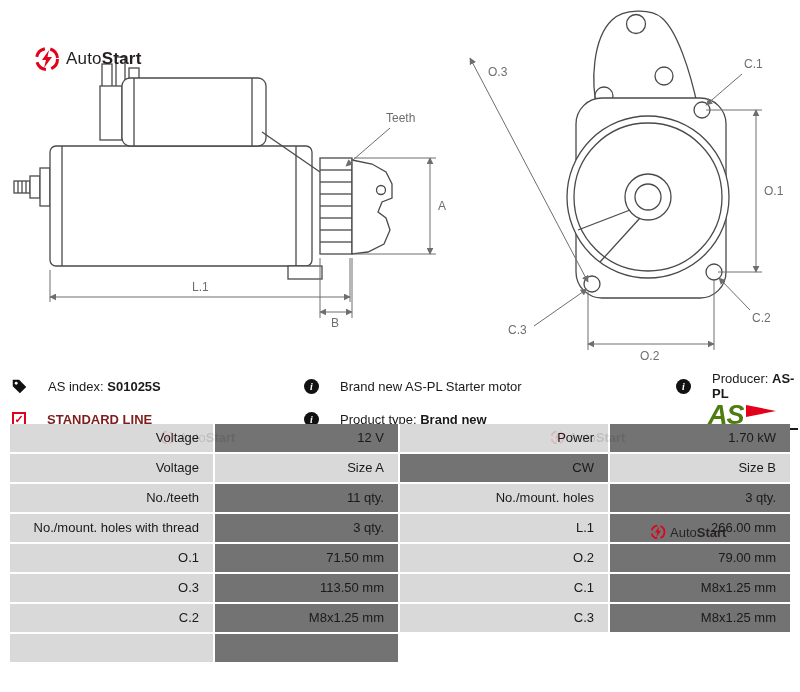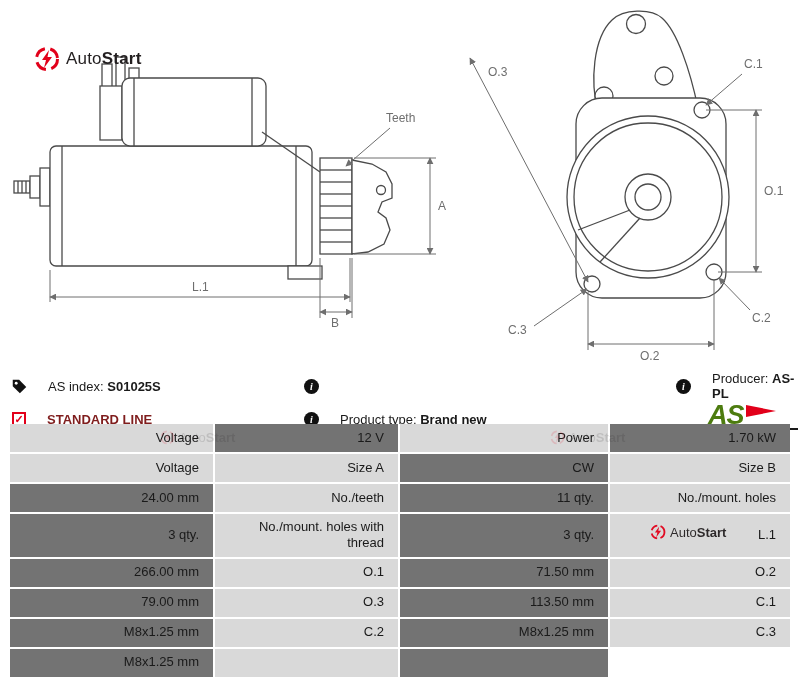--- a/index.html
+++ b/index.html
@@ -191,20 +191,21 @@
         <path d="M1,1 h8.5 L19,10.5 L10.5,19 L1,9.5 Z" fill="#111"></path>
         <circle cx="5.6" cy="5.6" r="1.9" fill="#fff"></circle>
       </svg>
       <span>
         <span>AS index:</span>
         <b>S01025S</b>
       </span>
     </div>
     <div class="info-item">
       <span class="icon-info">i</span>
+      <span>Brand new AS-PL Starter motor</span>
     </div>
     <div class="info-item">
       <span class="icon-info">i</span>
       <span>
         <span>Producer:</span>
         <b>AS-PL</b>
       </span>
     </div>
 
     <div class="info-item">
@@ -233,21 +234,20 @@
   <div class="table-wrap">
     <div class="spec-table">
         <div class="cell label">Voltage</div>
         <div class="cell value">12 V</div>
         <div class="cell label">Power</div>
         <div class="cell value">1.70 kW</div>
         <div class="cell label">Voltage</div>
         <div class="cell label">Size A</div>
         <div class="cell value">CW</div>
         <div class="cell label">Size B</div>
-        <div class="cell value">24.00 mm</div>
         <div class="cell label">No./teeth</div>
         <div class="cell value">11 qty.</div>
         <div class="cell label">No./mount. holes</div>
         <div class="cell value">3 qty.</div>
         <div class="cell label">No./mount. holes with thread</div>
         <div class="cell value">3 qty.</div>
         <div class="cell label">L.1</div>
         <div class="cell value">266.00 mm</div>
         <div class="cell label">O.1</div>
         <div class="cell value">71.50 mm</div>

